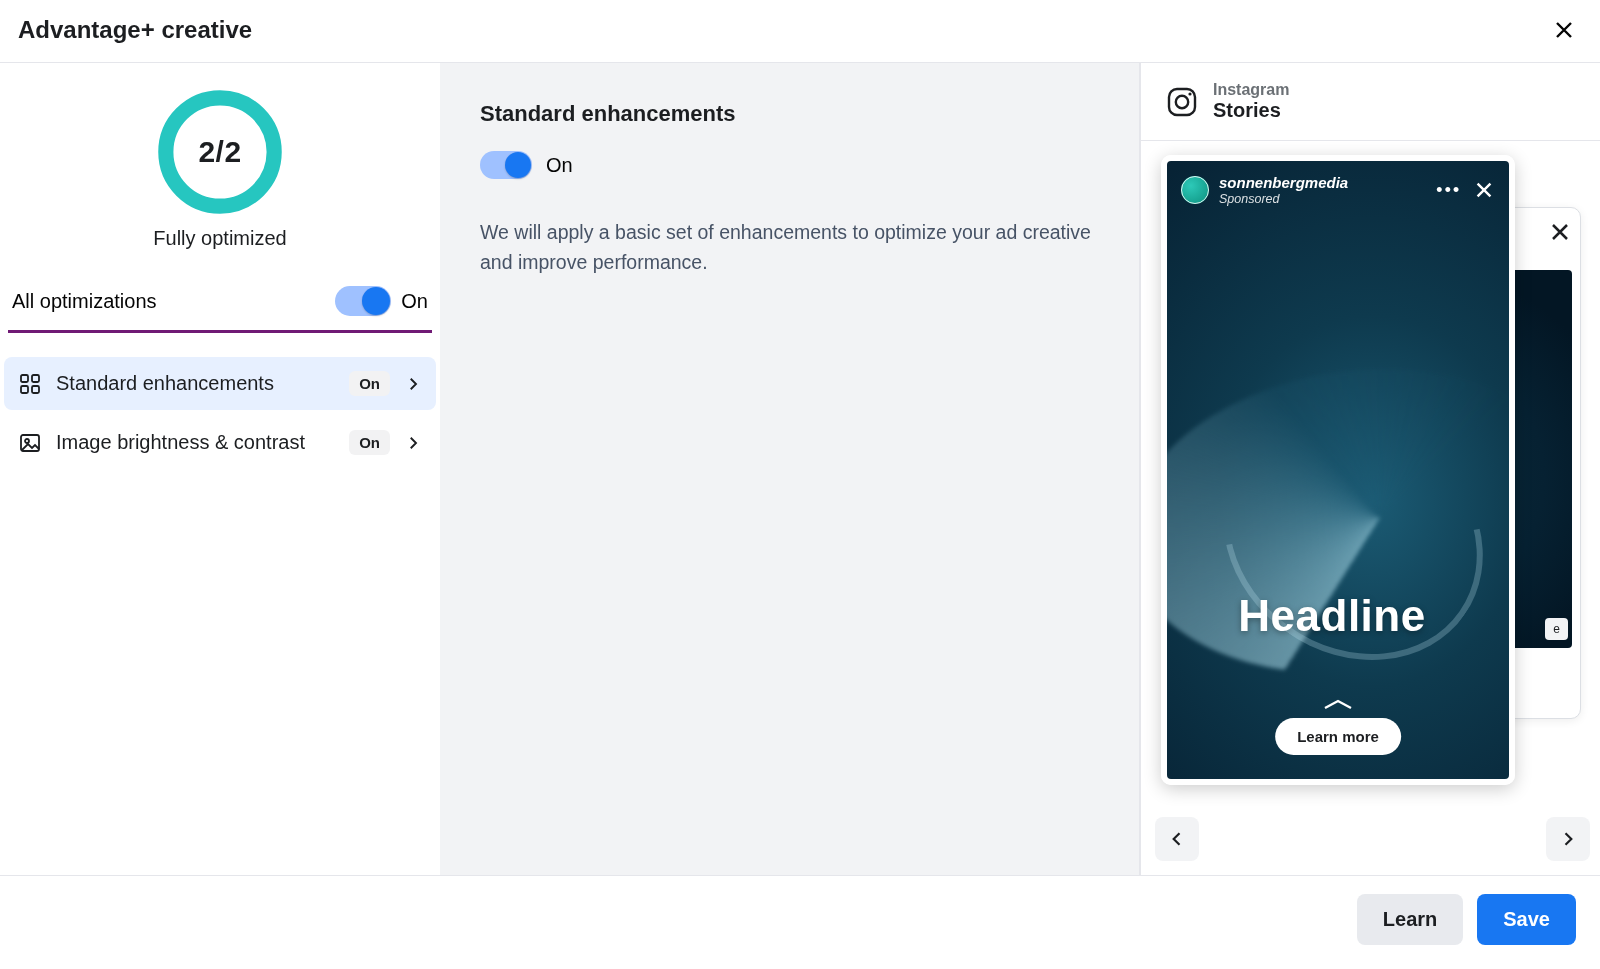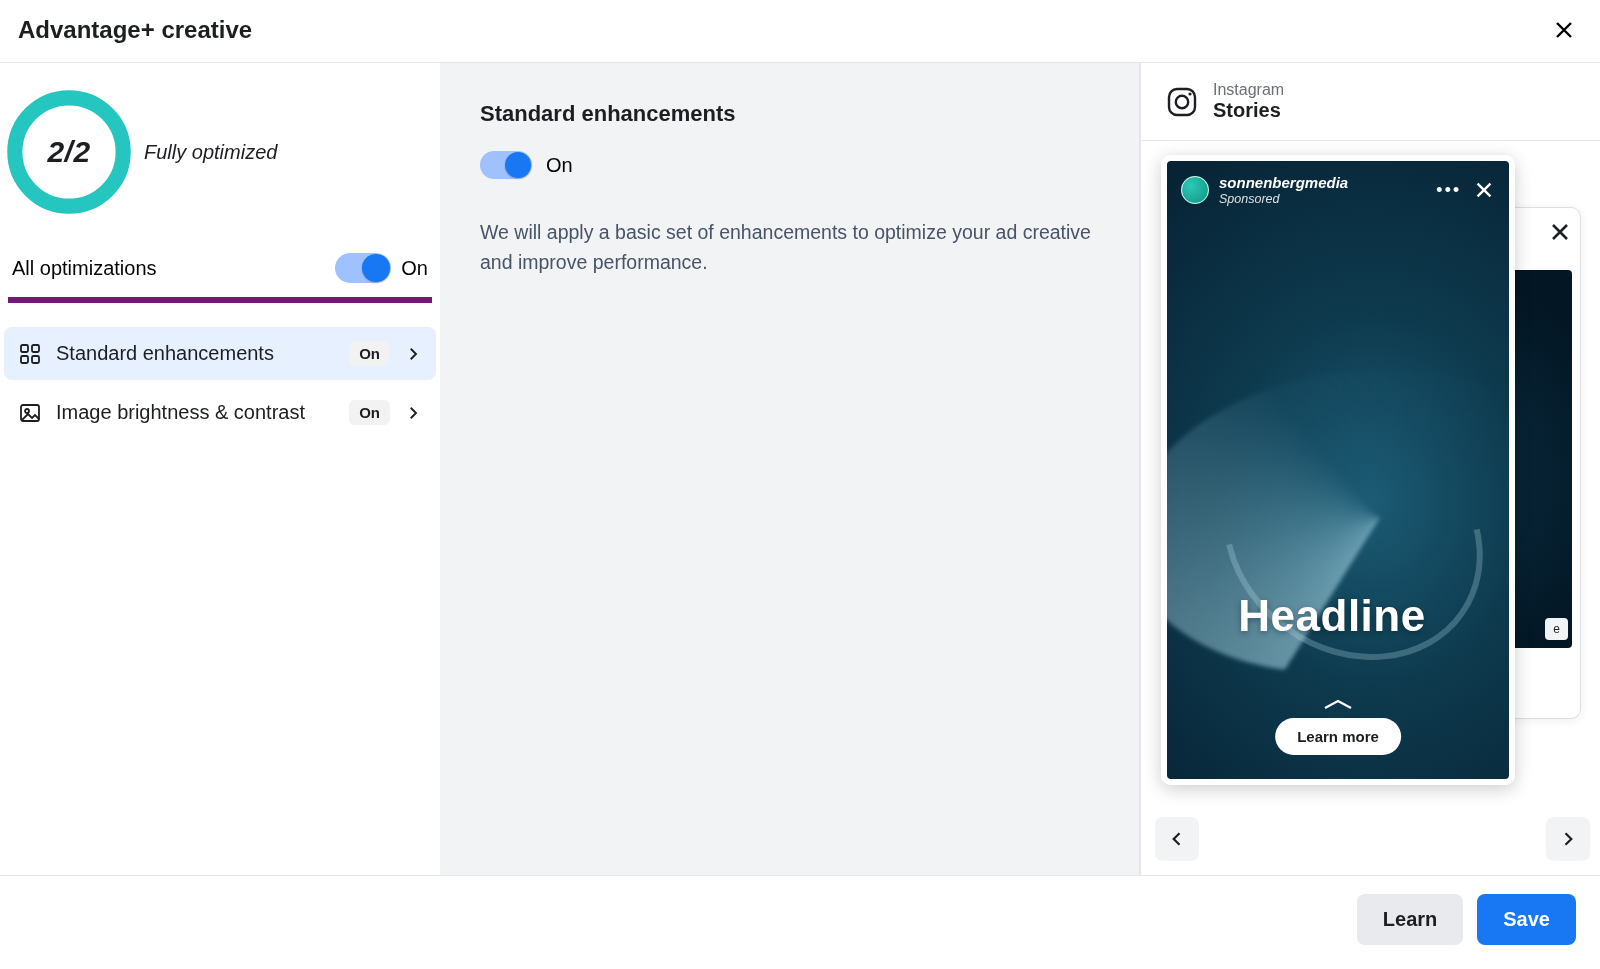--- a/index.html
+++ b/index.html
@@ -5,26 +5,26 @@
   * { box-sizing: border-box; margin: 0; padding: 0; }
   html, body { width: 1600px; height: 969px; font-family: -apple-system, BlinkMacSystemFont, "Segoe UI", Helvetica, Arial, sans-serif; color: #1c1e21; background: #fff; overflow: hidden; }
   .modal { display: flex; flex-direction: column; width: 100%; height: 100%; }
   .modal-header { display: flex; align-items: center; justify-content: space-between; padding: 16px 22px 18px 18px; border-bottom: 1px solid #e5e6eb; }
   .modal-header h1 { font-size: 24px; font-weight: 700; }
   .close-x { width: 28px; height: 28px; display: flex; align-items: center; justify-content: center; cursor: pointer; }
   .close-x svg { width: 24px; height: 24px; stroke: #050505; stroke-width: 2.4; }
   .body { flex: 1; display: grid; grid-template-columns: 440px 700px 1fr; min-height: 0; }
   
   .left { background: #fff; padding: 24px 4px 0 4px; }
-  .gauge-wrap { display: flex; flex-direction: row; align-items: center; gap: 10px; margin-bottom: 22px; font-style: italic; }
+  .gauge-wrap { display: flex; flex-direction: column; align-items: center; gap: 10px; margin-bottom: 22px; }
   .gauge { position: relative; width: 130px; height: 130px; }
   .gauge svg { width: 130px; height: 130px; }
   .gauge .count { position: absolute; inset: 0; display: flex; align-items: center; justify-content: center; font-size: 30px; font-weight: 800; letter-spacing: 0.5px; }
   .gauge-label { font-size: 20px; color: #1c1e21; }
-  .opt-row { display: flex; align-items: center; justify-content: space-between; padding: 14px 4px 14px 4px; border-bottom: 6px solid #701a75; margin: 0 4px; }
+  .opt-row { display: flex; align-items: center; justify-content: space-between; padding: 14px 4px 14px 4px; border-bottom: 3px solid #701a75; margin: 0 4px; }
   .opt-row .label { font-size: 20px; color: #050505; }
   .toggle-row { display: flex; align-items: center; gap: 10px; }
   
   .toggle { position: relative; width: 56px; height: 30px; border-radius: 15px; cursor: pointer; transition: background .15s; }
   .toggle.blue { background: #9fc1ff; }
   .toggle.blue .knob { background: #1877f2; left: 27px; }
   .toggle .knob { position: absolute; top: 1px; width: 28px; height: 28px; border-radius: 50%; background: #fff; box-shadow: 0 1px 2px rgba(0,0,0,.2); transition: left .15s; }
   .toggle-text { font-size: 20px; color: #050505; }
 
   .list { margin-top: 24px; display: flex; flex-direction: column; gap: 6px; }
@@ -43,21 +43,21 @@
   .mid-toggle .toggle { width: 52px; height: 28px; }
   .mid-toggle .toggle .knob { width: 26px; height: 26px; top: 1px; }
   .mid-toggle .toggle.blue .knob { left: 25px; }
   .middle p { font-size: 19.5px; line-height: 1.55; color: #475366; margin-bottom: 28px; max-width: 640px; }
 
   
   .right { background: #fff; display: flex; flex-direction: column; min-width: 0; border-left: 1px solid #e5e6eb; }
   .right-header { display: flex; align-items: center; gap: 14px; padding: 18px 24px; border-bottom: 1px solid #e5e6eb; }
   .ig-icon { width: 34px; height: 34px; }
   .ig-icon svg { width: 34px; height: 34px; }
-  .rh-text .small { font-size: 16px; color: #6b7075; font-weight: 400; }
+  .rh-text .small { font-size: 16px; color: #6b7075; font-weight: 700; }
   .rh-text .big { font-size: 20px; font-weight: 700; }
 
   .preview-area { flex: 1; position: relative; overflow: hidden; padding: 14px 0 0 20px; }
   .card-stack { position: relative; width: 100%; height: 100%; }
   .card-back { position: absolute; left: 60px; top: 52px; width: 360px; height: 512px; background: #fff; border: 1px solid #dcdfe4; border-radius: 10px; box-shadow: 0 2px 10px rgba(0,0,0,.07); overflow: hidden; }
   .card-back .bg { position: absolute; inset: 62px 8px 70px 8px; background: radial-gradient(circle at 55% 55%, #0b2b3a 0%, #062132 45%, #031624 75%); border-radius: 4px; }
   .card-back .close { position: absolute; right: 8px; top: 12px; width: 24px; height: 24px; }
   .card-back .close svg { width: 24px; height: 24px; stroke: #1c1e21; stroke-width: 2.5; }
   .card-back .cta { position: absolute; bottom: 78px; right: 12px; background:#f2f3f5; border-radius:4px; padding:4px 8px; font-size:12px; color:#1c1e21; }
 

